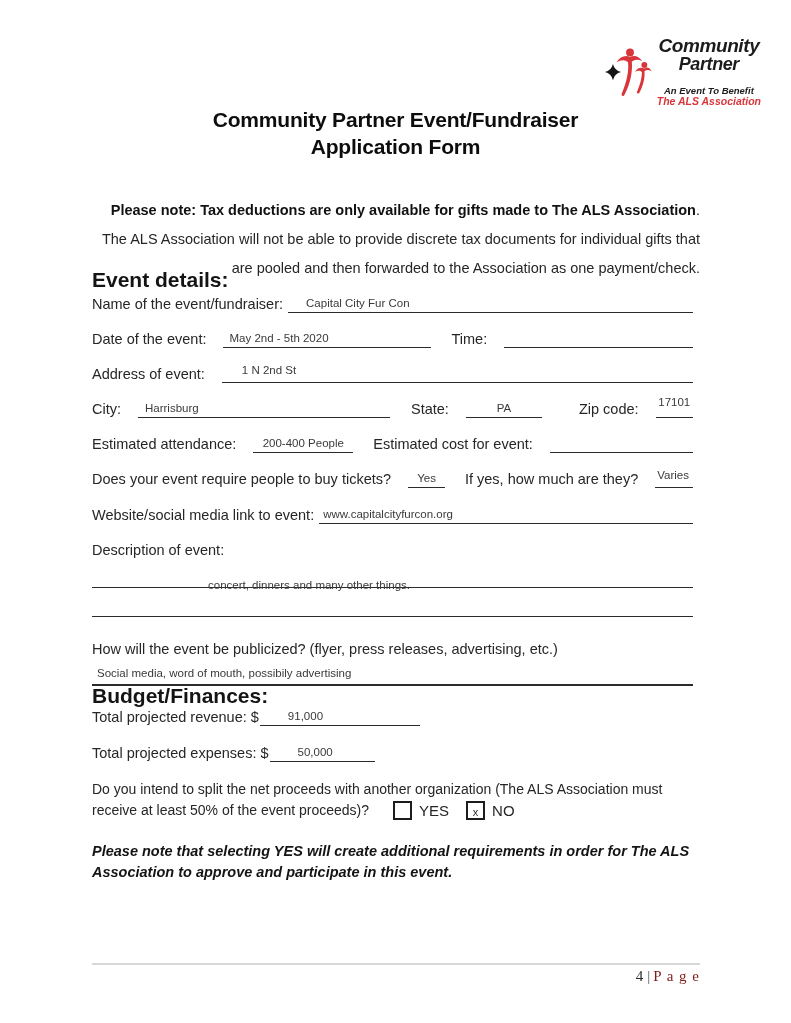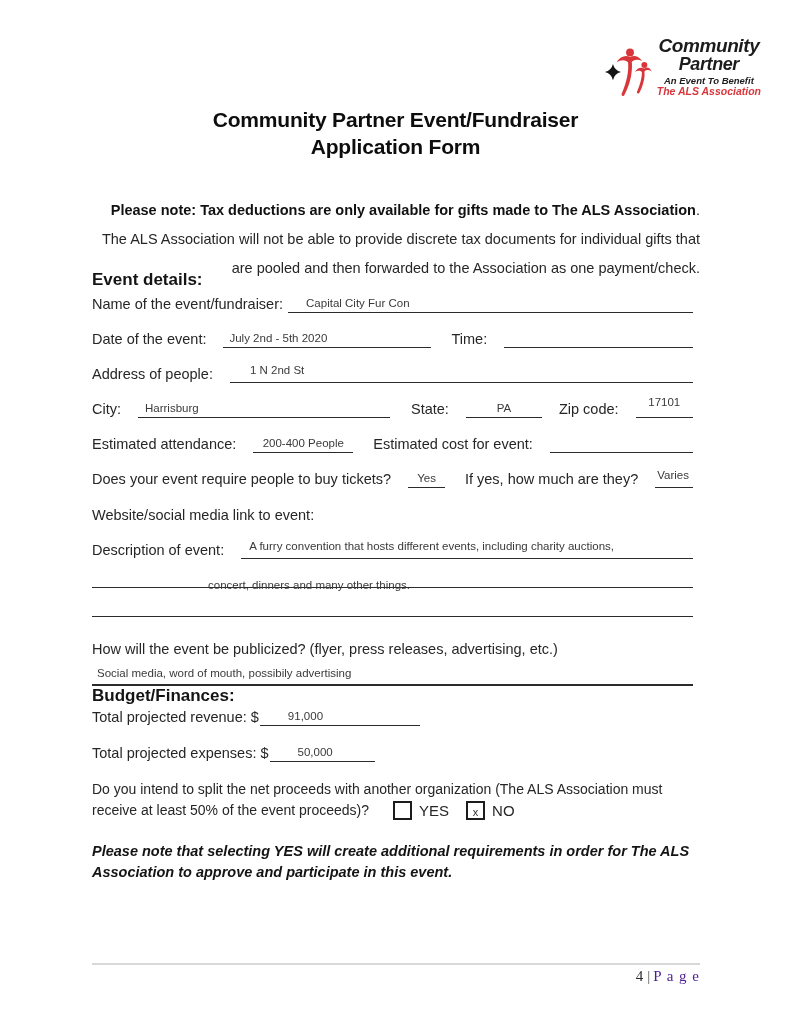--- a/index.html
+++ b/index.html
@@ -11,32 +11,32 @@
     font-family:"Liberation Sans","DejaVu Sans",sans-serif;
     color:#222;
     overflow:hidden;
   }
   
   .logo{position:absolute;top:36px;right:30px;display:flex;align-items:flex-start;}
   .logo svg{width:52px;height:58px;margin-top:8px;}
   .logo-text{text-align:center;line-height:1.02;margin-left:1px;}
   .lg1{font-size:19px;font-weight:bold;font-style:italic;letter-spacing:-0.4px;color:#1c1c1c;}
   .lg2{font-size:18px;font-weight:bold;font-style:italic;letter-spacing:-0.4px;color:#1c1c1c;}
-  .lg3{font-size:9.5px;font-weight:bold;font-style:italic;color:#1c1c1c;margin-top:2px;}
+  .lg3{font-size:9.5px;font-weight:bold;font-style:italic;color:#1c1c1c;margin-top:12px;}
   .lg4{font-size:10.5px;font-weight:bold;font-style:italic;color:#d9363b;margin-top:1px;}
   
   .title{position:absolute;top:106px;left:0;right:0;text-align:center;
     font-size:21px;font-weight:bold;line-height:27px;color:#0d0d0d;letter-spacing:-0.2px;}
   
   .note{position:absolute;top:181px;left:92px;width:608px;text-align:right;
     font-size:14.5px;line-height:29px;color:#262626;}
   .note strong{color:#111;}
   
   .content{position:absolute;top:270px;left:92px;width:601px;}
-  h2.sec{font-size:17px;font-weight:bold;color:#141414;margin:0;line-height:20px;}
+  h2.sec{font-size:21px;font-weight:bold;color:#141414;margin:0;line-height:20px;}
   .row{display:flex;align-items:flex-end;font-size:14.5px;line-height:17px;
     color:#262626;gap:5px;white-space:nowrap;}
   .lbl{flex:0 0 auto;}
   .fill{border-bottom:1.6px solid #2b2b2b;display:flex;align-items:flex-end;
     height:17px;box-sizing:border-box;}
   .fill.grow{flex:1 1 auto;}
   .val{font-size:11.5px;color:#3a3a3a;line-height:13px;padding:0 4px 2px 10px;white-space:nowrap;}
   .val.center{width:100%;text-align:center;padding:0 0 2px;}
   .val.raised{padding-bottom:5px;}
   .val.raised-hi{padding-bottom:8px;}
@@ -55,21 +55,21 @@
   .cb-label{font-size:15px;margin-left:7px;}
   .cb-label.first{margin-right:17px;}
   .bold-italic-note{font-size:14.5px;font-weight:bold;font-style:italic;color:#141414;
     line-height:21px;margin:20px 0 0 0;}
   
   .footer-rule{position:absolute;left:92px;right:91px;top:963px;border-top:2px solid #d8d8d8;}
   .pager{position:absolute;right:91px;top:968px;font-family:"Liberation Serif","DejaVu Serif",serif;
     font-size:15px;color:#8a8a8a;}
   .pg-num{color:#2b2b2b;margin-right:4px;}
   .pg-sep{color:#555;margin-right:3px;}
-  .pg-word{letter-spacing:1px;color:#4c1d95;}
+  .pg-word{letter-spacing:1px;color:#7f1d1d;}
   
   .mt9{margin-top:6px;} .mt11{margin-top:11px;} .mt17{margin-top:17px;}
   .mt18{margin-top:18px;gap:17px;} .mt19{margin-top:19px;} .mt23{margin-top:23px;}
   .mt38{margin-top:38px;} .mt3{margin-top:3px;}
 </style>
 </head>
 <body>
 
 <div class="page">
 
@@ -103,43 +103,43 @@
     <div class="row mt9">
       <span class="lbl">Name of the event/fundraiser:</span>
       <span class="fill grow">
           <span class="val" style="padding-left:18px">Capital City Fur Con</span>
         </span>
     </div>
 
     <div class="row mt18">
       <span class="lbl">Date of the event:</span>
       <span class="fill" style="width:208px">
-          <span class="val" style="padding-left:6px">July 2nd - 5th 2020</span>
+          <span class="val" style="padding-left:6px">May 2nd - 5th 2020</span>
         </span>
       <span class="lbl" style="margin-left:3px">Time:</span>
       <span class="fill grow"></span>
     </div>
 
     <div class="row mt18">
-      <span class="lbl">Address of people:</span>
+      <span class="lbl">Address of event:</span>
       <span class="fill grow">
           <span class="val raised" style="padding-left:20px">1 N 2nd St</span>
         </span>
     </div>
 
     <div class="row mt18">
       <span class="lbl">City:</span>
       <span class="fill" style="width:252px">
           <span class="val" style="padding-left:7px">Harrisburg</span>
         </span>
       <span class="lbl" style="margin-left:4px">State:</span>
       <span class="fill" style="width:76px">
           <span class="val center">PA</span>
         </span>
-      <span class="lbl" style="margin-left:0">Zip code:</span>
+      <span class="lbl" style="margin-left:20px">Zip code:</span>
       <span class="fill grow">
           <span class="val center raised-hi">17101</span>
         </span>
     </div>
 
     <div class="row mt18">
       <span class="lbl">Estimated attendance:</span>
       <span class="fill" style="width:100px">
           <span class="val center">200-400 People</span>
         </span>
@@ -153,27 +153,27 @@
           <span class="val center">Yes</span>
         </span>
       <span class="lbl" style="margin-left:3px">If yes, how much are they?</span>
       <span class="fill grow">
           <span class="val raised" style="padding-left:2px">Varies</span>
         </span>
     </div>
 
     <div class="row mt19">
       <span class="lbl">Website/social media link to event:</span>
+      <span class="fill grow">
+          <span class="val" style="padding-left:4px">www.capitalcityfurcon.org</span>
+        </span>
     </div>
 
     <div class="row mt18">
       <span class="lbl">Description of event:</span>
-      <span class="fill grow">
-          <span class="val raised" style="padding-left:8px">A furry convention that hosts different events, including charity auctions,</span>
-        </span>
     </div>
 
     <div class="cont-line mt11">
       <span class="on-line">concert, dinners and many other things.</span>
     </div>
 
     <div class="cont-line mt11"></div>
 
     <div class="question mt23">How will the event be publicized? (flyer, press releases, advertising, etc.)</div>
 

